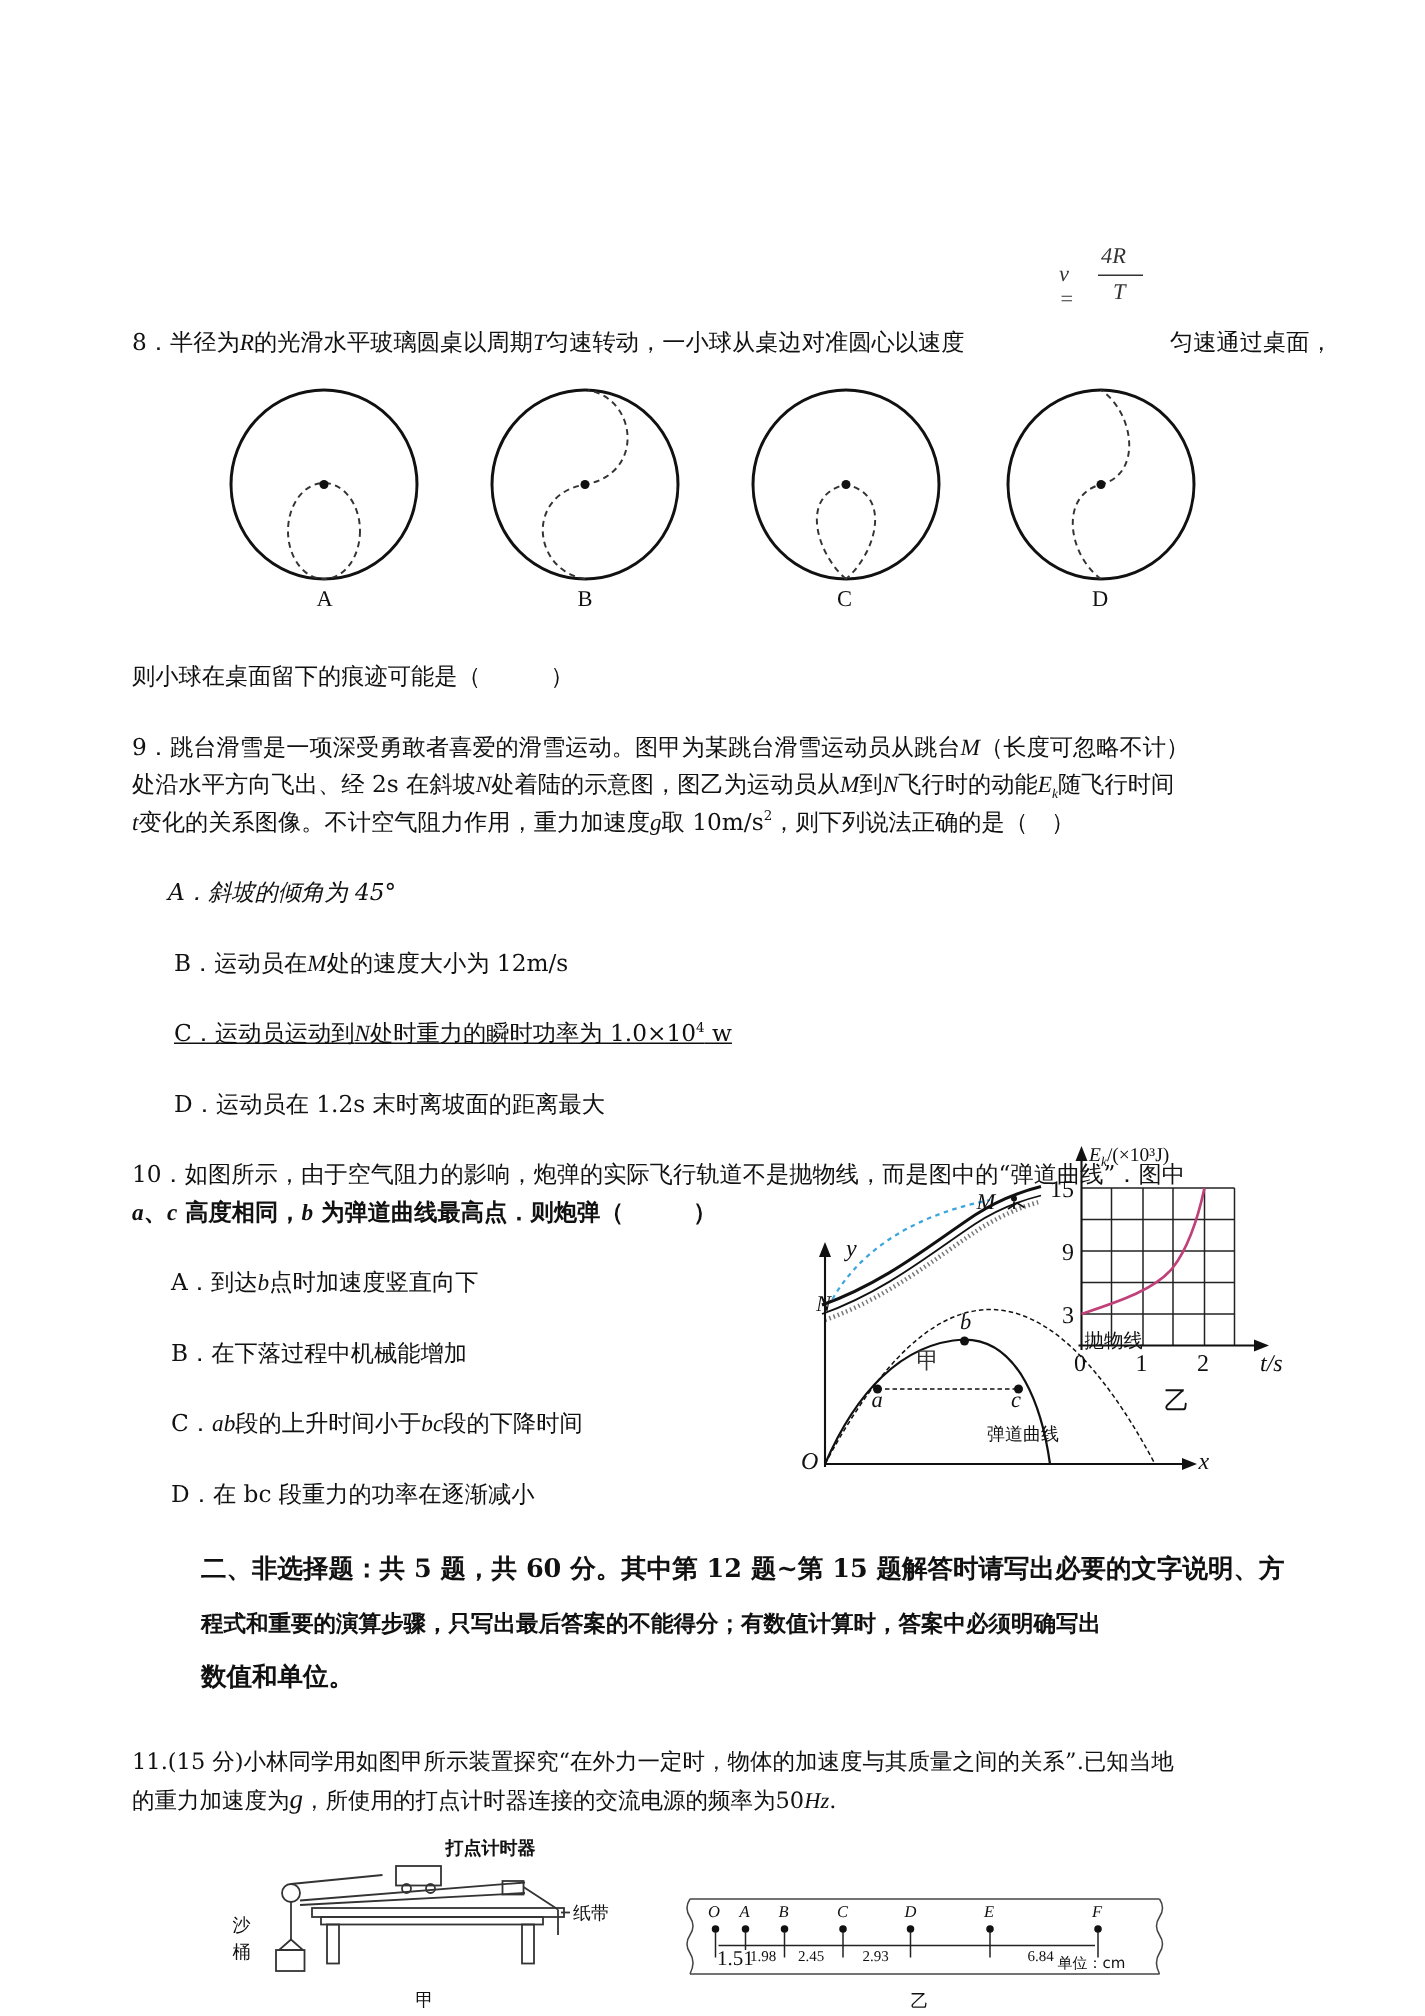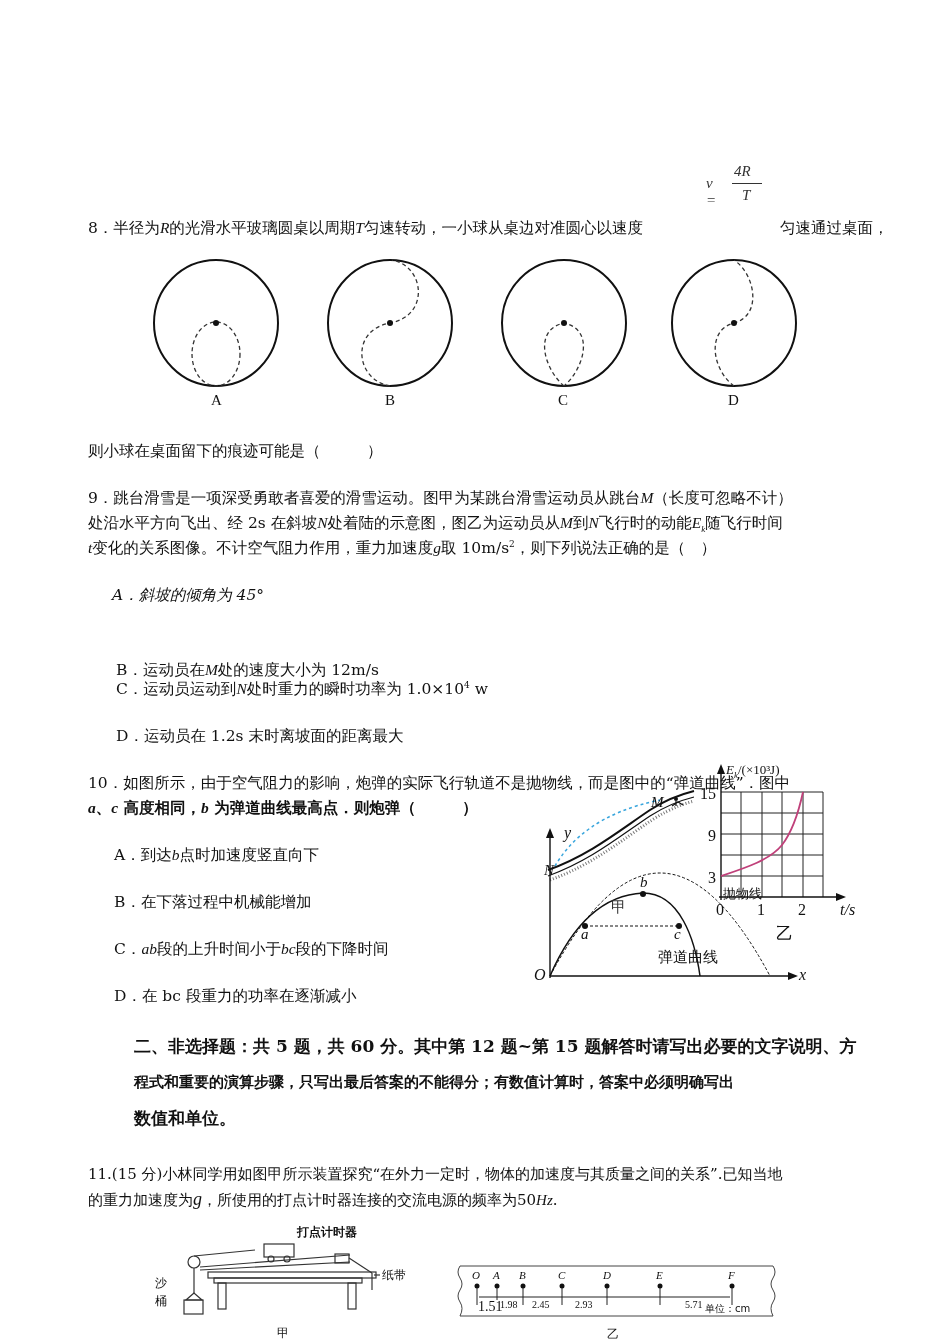--- a/index.html
+++ b/index.html
@@ -71,24 +71,24 @@
   <span>9．跳台滑雪是一项深受勇敢者喜爱的滑雪运动。图甲为某跳台滑雪运动员从跳台</span><span class="it">M</span><span>（长度可忽略不计）</span>
 </div>
 <div class="abs txt" style="left:88px; top:511px;">
   <span>处沿水平方向飞出、经 2s 在斜坡</span><span class="it">N</span><span>处着陆的示意图，图乙为运动员从</span><span class="it">M</span><span>到</span><span class="it">N</span><span>飞行时的动能</span><span class="it">E</span><sub class="it">k</sub><span>随飞行时间</span>
 </div>
 <div class="abs txt" style="left:88px; top:536px;">
   <span class="it">t</span><span>变化的关系图像。不计空气阻力作用，重力加速度</span><span class="it">g</span><span>取 10m/s</span><sup>2</sup><span>，则下列说法正确的是（　）</span>
 </div>
 
 <div class="abs txt" style="left:112px; top:583px;font-style:italic;">A．斜坡的倾角为 45°</div>
-<div class="abs txt" style="left:116px; top:658px;">
+<div class="abs txt" style="left:116px; top:630px;">
   <span>B．运动员在</span><span class="it">M</span><span>处的速度大小为 12m/s</span>
 </div>
-<div class="abs txt" style="left:116px; top:677px;">
+<div class="abs txt" style="left:116px; top:677px;text-decoration:underline;">
   <span>C．运动员运动到</span><span class="it">N</span><span>处时重力的瞬时功率为 1.0×10</span><sup>4</sup><span> w</span>
 </div>
 <div class="abs txt" style="left:116px; top:724px;">D．运动员在 1.2s 末时离坡面的距离最大</div>
 
 <div class="abs txt" style="left:88px; top:771px;">10．如图所示，由于空气阻力的影响，炮弹的实际飞行轨道不是抛物线，而是图中的“弹道曲线”．图中</div>
 <div class="abs txt" style="left:88px; top:796px;font-weight:bold;">
   <span class="it">a</span><span>、</span><span class="it">c</span><span> 高度相同，</span><span class="it">b</span><span> 为弹道曲线最高点．则炮弹（　　　）</span>
 </div>
 
 <div class="abs txt" style="left:114px; top:843px;">
@@ -150,21 +150,21 @@
 
 <div class="abs it" style="left:651px; top:794px; font-size:15px;">M</div>
 <div class="abs it" style="left:544px; top:862px; font-size:15px;">N</div>
 <div class="abs it" style="left:564px; top:824px; font-size:16px;">y</div>
 <div class="abs it" style="left:799px; top:966px; font-size:16px;">x</div>
 <div class="abs it" style="left:534px; top:966px; font-size:16px;">O</div>
 <div class="abs it" style="left:581px; top:926px; font-size:15px;">a</div>
 <div class="abs it" style="left:640px; top:874px; font-size:15px;">b</div>
 <div class="abs it" style="left:674px; top:926px; font-size:15px;">c</div>
 <div class="abs cjk" style="left:611px; top:898px; font-size:15px; color:#333;">甲</div>
-<div class="abs cjk" style="left:658px; top:948px; font-size:15px;">弹道曲线</div>
+<div class="abs cjk" style="left:658px; top:948px; font-size:12px;">弹道曲线</div>
 <div class="abs cjk" style="left:723px; top:885px; font-size:13px;">抛物线</div>
 
 <div class="abs" style="left:726px; top:762px; font-size:13px; font-family:'Liberation Serif', serif;">
   <span class="it">E</span><sub class="it">k</sub><span>/(×10³J)</span>
 </div>
 <div class="abs svgtxt" style="left:700px; top:785px; font-size:16px;">15</div>
 <div class="abs svgtxt" style="left:708px; top:827px; font-size:16px;">9</div>
 <div class="abs svgtxt" style="left:708px; top:869px; font-size:16px;">3</div>
 <div class="abs svgtxt" style="left:716px; top:901px; font-size:16px;">0</div>
 <div class="abs svgtxt" style="left:757px; top:901px; font-size:16px;">1</div>
@@ -241,15 +241,15 @@
 <div class="abs it" style="left:519px; top:1269px; font-size:11px;">B</div>
 <div class="abs it" style="left:558px; top:1269px; font-size:11px;">C</div>
 <div class="abs it" style="left:603px; top:1269px; font-size:11px;">D</div>
 <div class="abs it" style="left:656px; top:1269px; font-size:11px;">E</div>
 <div class="abs it" style="left:728px; top:1269px; font-size:11px;">F</div>
 <div class="abs svgtxt" style="left:478px; top:1299px; font-size:14px;">1.51</div>
 <div class="abs svgtxt" style="left:500px; top:1299px; font-size:10px;">1.98</div>
 <div class="abs svgtxt" style="left:532px; top:1299px; font-size:10px;">2.45</div>
 <div class="abs svgtxt" style="left:575px; top:1299px; font-size:10px;">2.93</div>
 <div class="abs svgtxt" style="left:623px; top:1359px; font-size:10px;">3.40</div>
-<div class="abs svgtxt" style="left:685px; top:1299px; font-size:10px;">5.71</div>
+<div class="abs svgtxt" style="left:685px; top:1299px; font-size:10px;">6.84</div>
 <div class="abs cjk" style="left:705px; top:1302px; font-size:10px;">单位：cm</div>
 <div class="abs cjk" style="left:607px; top:1326px; font-size:12px;">乙</div>
 
 </body></html>

